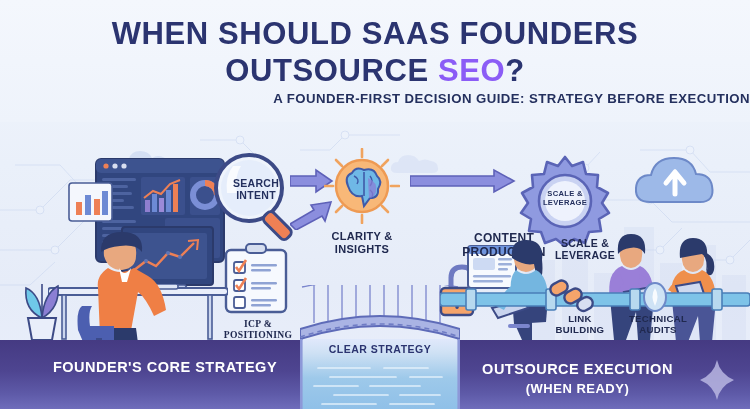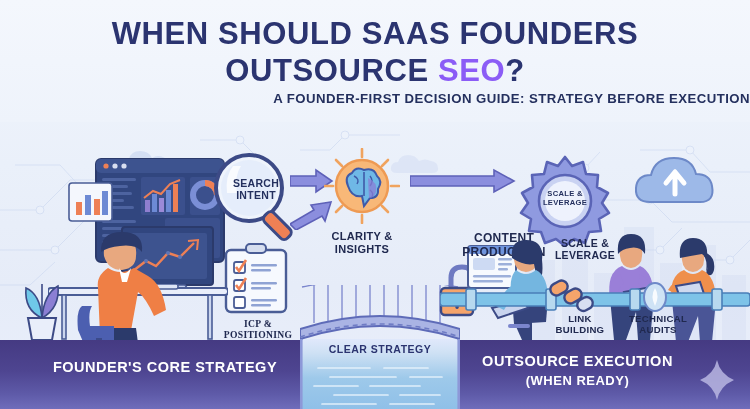--- a/index.html
+++ b/index.html
@@ -19,21 +19,21 @@
          font-size:31px;font-weight:700;letter-spacing:.6px;color:#2b3470;line-height:1.18;}
   .title .accent{color:#8b5cf6;}
   .subtitle{position:absolute;left:0;top:91px;width:750px;text-align:right;
             font-size:13.2px;font-weight:700;letter-spacing:.45px;color:#24305e;}
 
   
   .banner{position:absolute;left:0;top:340px;width:750px;height:69px;
           background:linear-gradient(180deg,#453a82 0%,#4e4591 45%,#5e5aa8 78%,#6f6dbb 100%);}
   .banner-left{position:absolute;left:35px;top:359px;width:260px;text-align:center;
                color:#fff;font-size:14.5px;font-weight:700;letter-spacing:.5px;}
-  .banner-right{position:absolute;left:455px;top:352px;width:245px;text-align:center;
+  .banner-right{position:absolute;left:455px;top:360px;width:245px;text-align:center;
                 color:#fff;font-size:14.5px;font-weight:700;letter-spacing:.5px;line-height:1.35;}
   .banner-right .sub2{font-size:13px;}
   .sparkle{position:absolute;left:700px;top:360px;width:34px;height:40px;}
 
   
   .bridge{position:absolute;left:300px;top:285px;width:160px;height:124px;}
   .bridge-label{position:absolute;left:300px;top:343px;width:160px;text-align:center;
                 font-size:10.5px;font-weight:700;letter-spacing:.5px;color:#2b3470;z-index:6;}
 
   

